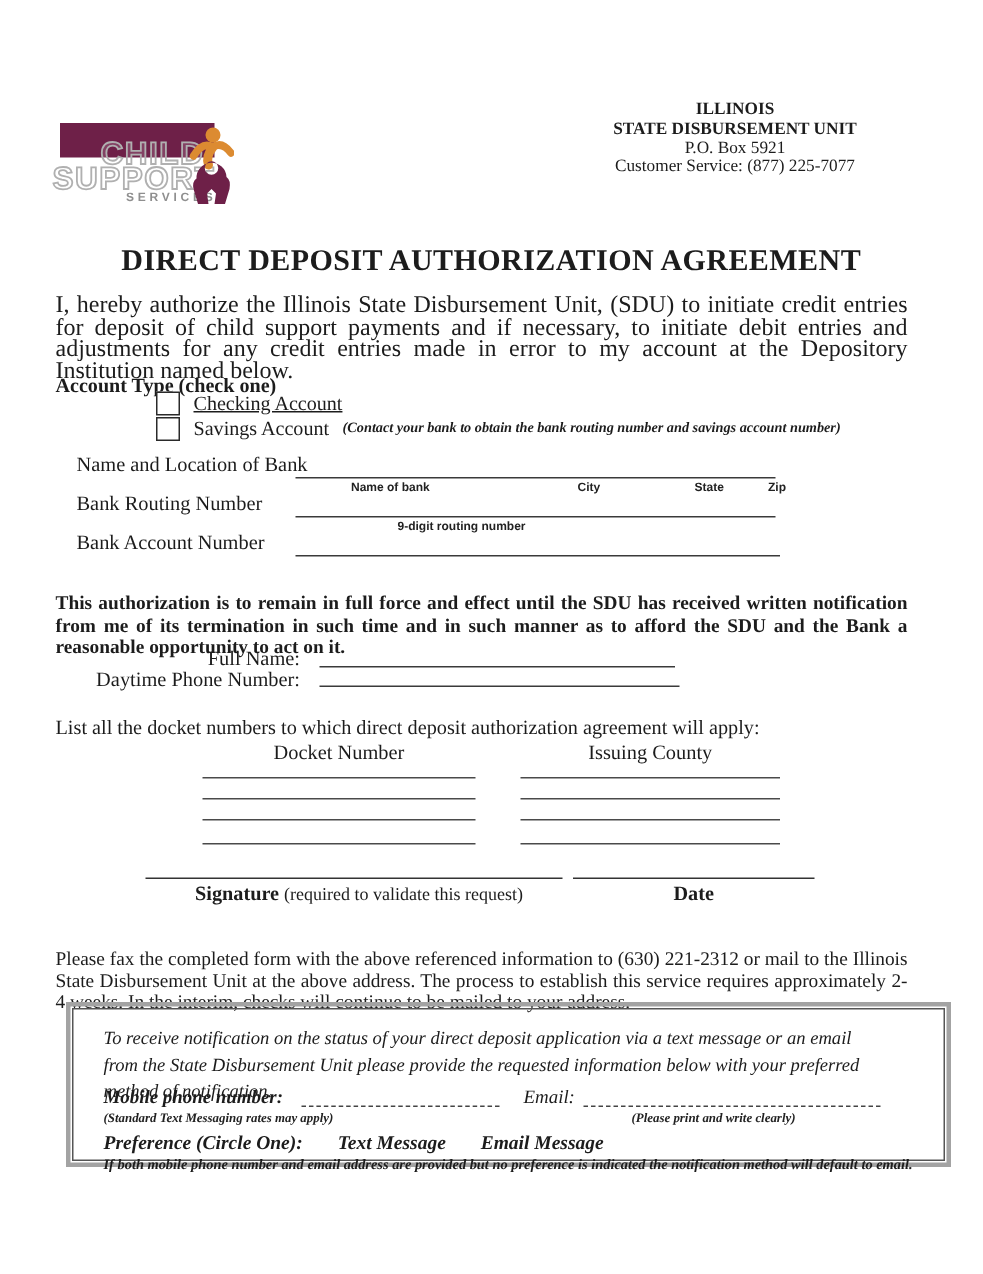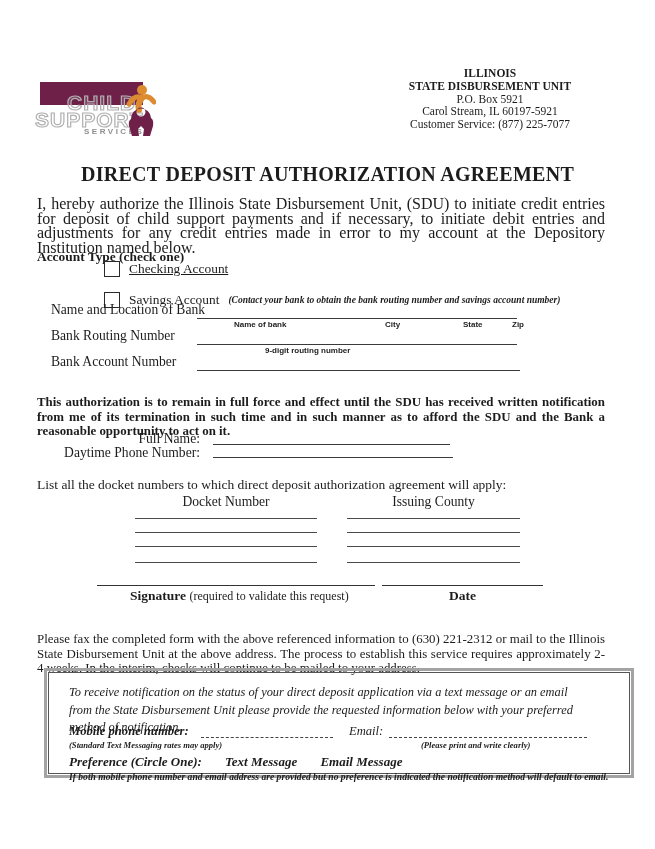--- a/index.html
+++ b/index.html
@@ -31,21 +31,21 @@
   
   .para{left:37px;width:568px;font-size:16px;line-height:14.7px;text-align:justify;}
   .p-intro{top:197px;}
   .p-auth{top:395px;font-weight:bold;font-size:12.9px;}
   .p-fax{top:613px;font-size:12.9px;margin-top:19px;}
 
   
   .acct-head{left:37px;top:249px;font-size:13.4px;font-weight:bold;}
   .cb-row{display:flex;align-items:flex-start;gap:9px;font-size:13.4px;}
   .cb-row-1{left:104px;top:261px;text-decoration:underline;}
-  .cb-row-2{left:104px;top:292px;text-align:center;}
+  .cb-row-2{left:104px;top:278px;text-align:center;}
   .checkbox{width:14px;height:14px;border:1.5px solid #2a2a2a;background:#fff;flex:0 0 auto;}
   .cb-note{font-size:9.5px;font-weight:bold;font-style:italic;position:relative;top:3px;}
 
   
   .field-label{left:51px;font-size:13.6px;}
   .fl-name{top:302px;} .fl-rout{top:328px;} .fl-acct{top:354px;}
   .fill-line{border-bottom:1.3px solid #3a3a3a;}
   .line-name{left:197px;top:304px;width:320px;height:14px;}
   .line-rout{left:197px;top:330px;width:320px;height:14px;}
   .line-acct{left:197px;top:356px;width:323px;height:14px;}
@@ -107,21 +107,20 @@
     <path d="M7 21 Q13 11 20 15 Q26 11 32 19" stroke="#dc8b31" stroke-width="5" fill="none" stroke-linecap="round"></path>
     <path d="M20 15 Q15 21 17 27" stroke="#dc8b31" stroke-width="6" fill="none" stroke-linecap="round"></path>
     <path fill-rule="evenodd" fill="#6e2048" d="M9 36 a10 10 0 0 1 20 -1 q3 2 2 8 l-3 10 h-7 l1 -7 -3 -3 -3 3 1 7 h-7 l-3 -10 q-1 -5 2 -7 z
          M19 29 m-4.5 0 a4.5 4.5 0 1 0 9 0 a4.5 4.5 0 1 0 -9 0 z"></path>
   </svg>
 
   <div class="abs agency">
     <div class="b">ILLINOIS</div>
     <div class="b">STATE DISBURSEMENT UNIT</div>
     <div>P.O. Box 5921</div>
-    <div>Carol Stream, IL 60197-5921</div>
     <div>Customer Service: (877) 225-7077</div>
   </div>
 
   <div class="abs title">DIRECT DEPOSIT AUTHORIZATION AGREEMENT</div>
 
   <div class="abs para p-intro">I, hereby authorize the Illinois State Disbursement Unit, (SDU) to initiate credit entries for deposit of child support payments and if necessary, to initiate debit entries and adjustments for any credit entries made in error to my account at the Depository Institution named below.</div>
 
   <div class="abs acct-head">Account Type (check one)</div>
   <div class="abs cb-row cb-row-1">
     <span class="checkbox"></span>

